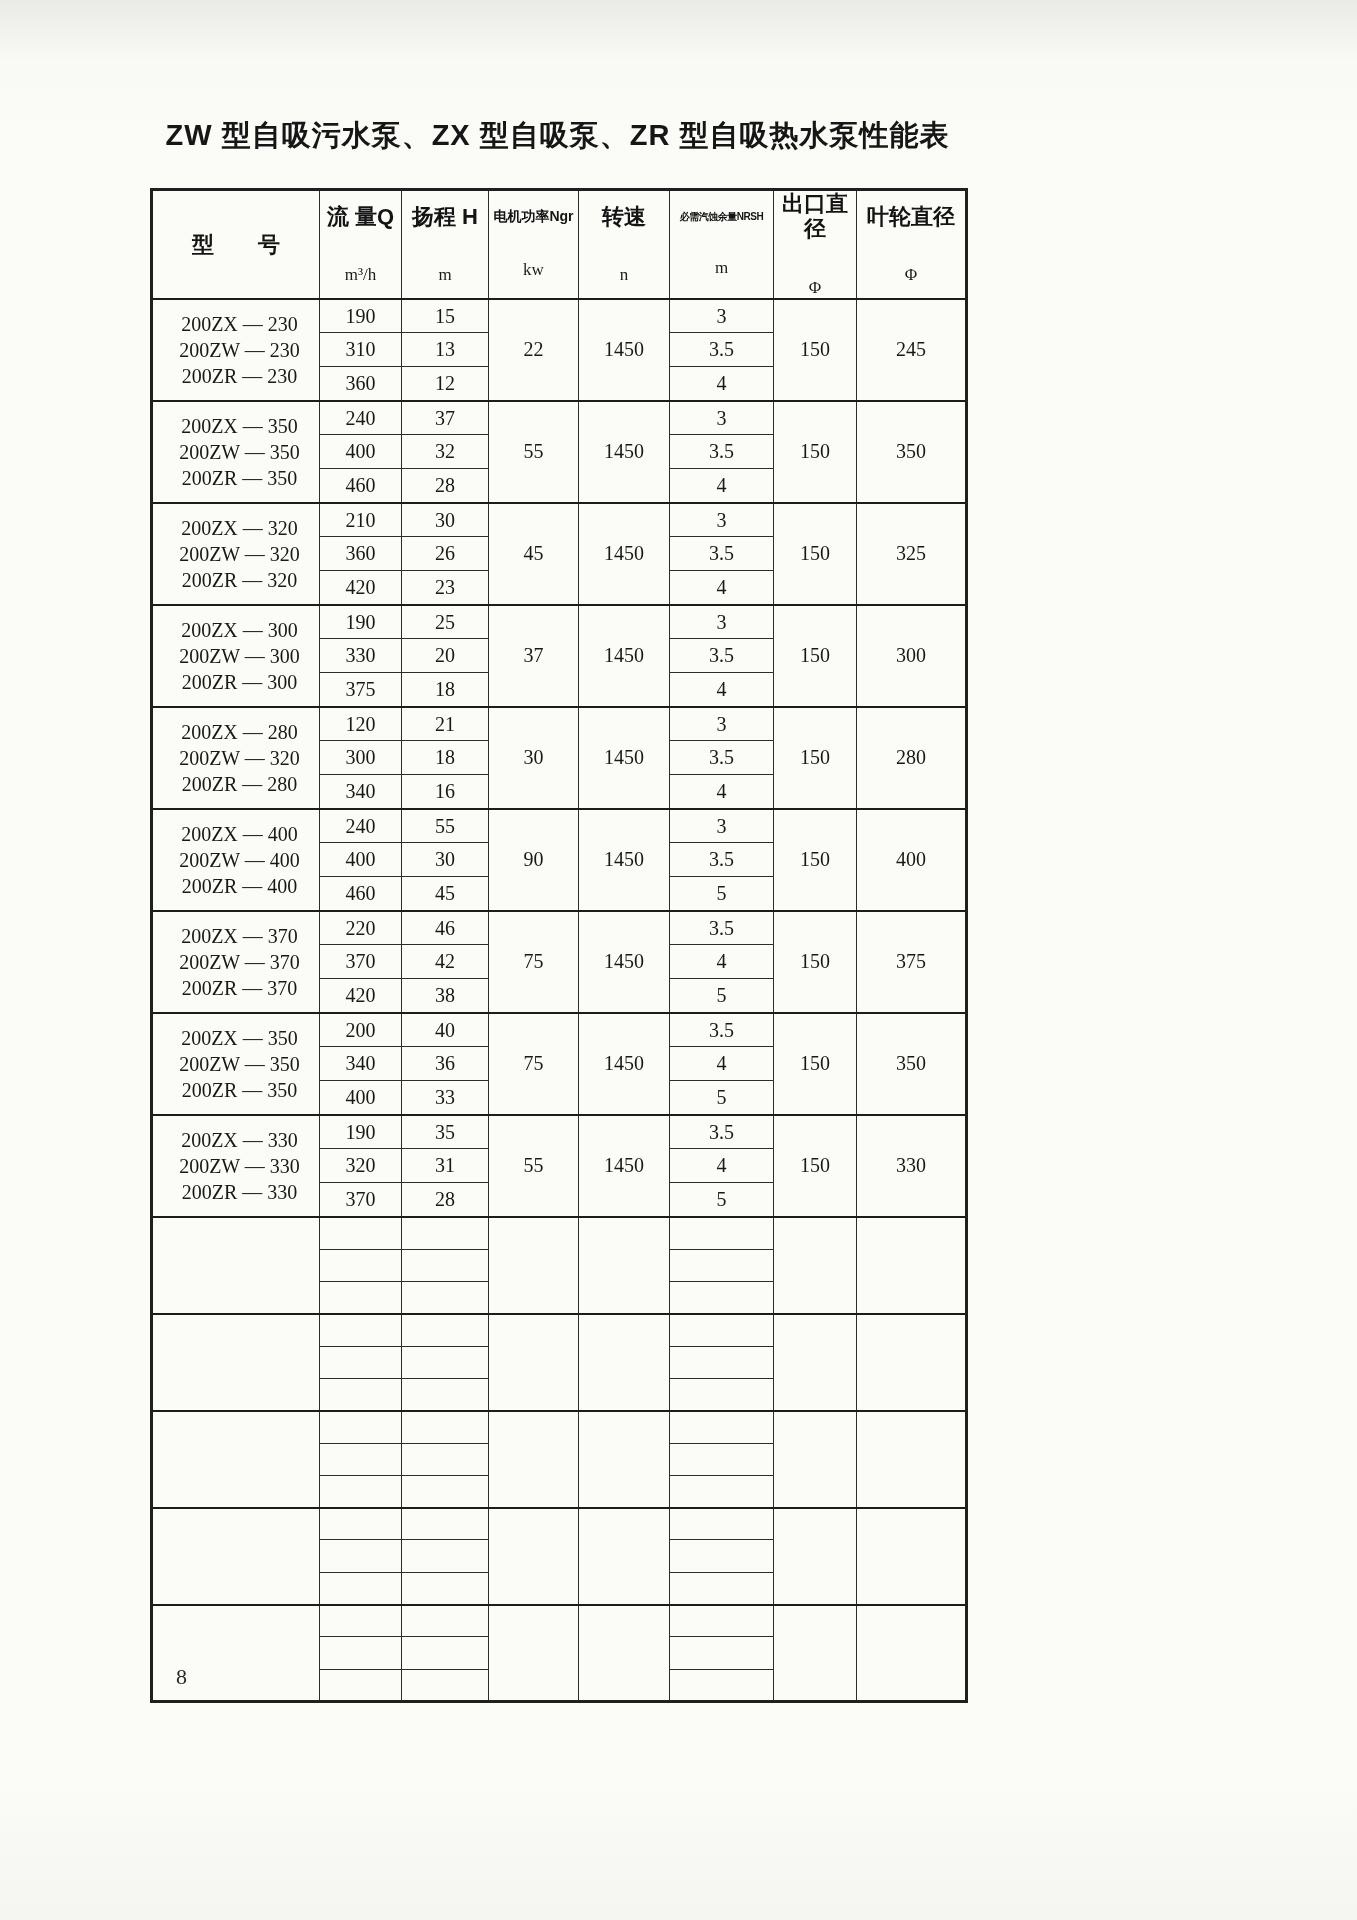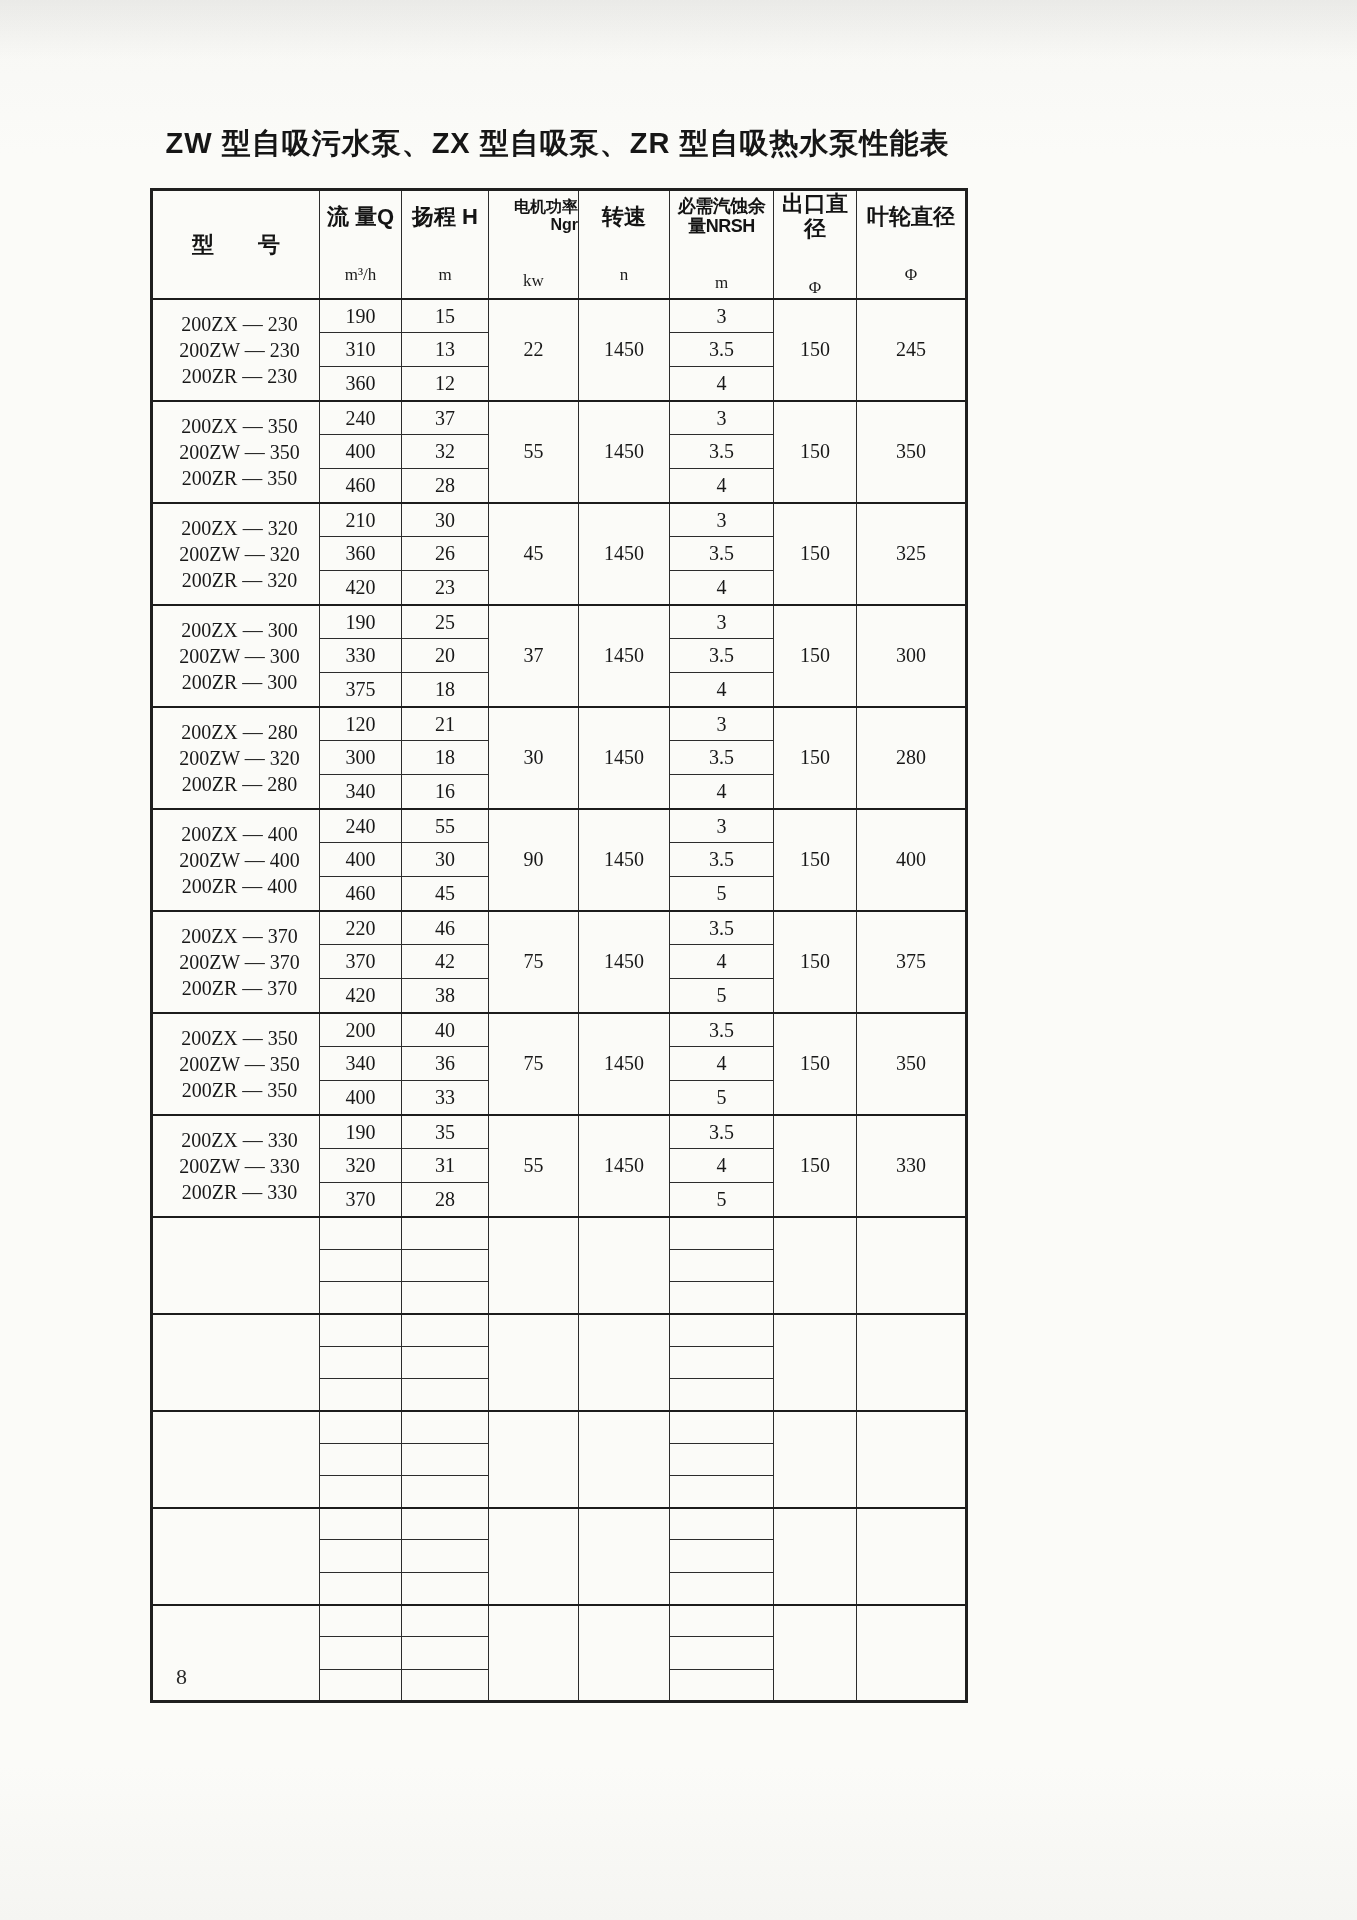--- a/index.html
+++ b/index.html
@@ -10,21 +10,21 @@
     color:#1c1c1c;
   }
   .page {
     position:relative;
     width:1357px; height:1920px;
     background:linear-gradient(180deg,#f7f7f4 0%, #fbfbf8 8%, #fbfbf8 92%, #f5f5f2 100%);
     overflow:hidden;
   }
   .doc-title {
     position:absolute;
-    left:150px; top:124px; width:815px;
+    left:150px; top:116px; width:815px;
     text-align:center;
     font-family:"Liberation Sans", sans-serif;
     font-weight:bold;
     font-size:29px;
     letter-spacing:1px;
     color:#161616;
   }
   table.perf {
     position:absolute;
     left:150px; top:188px;
@@ -44,22 +44,22 @@
     overflow:hidden;
   }
   thead th { height:56px; font-weight:normal; }
   .h-cn {
     font-family:"Liberation Sans", sans-serif;
     font-weight:bold;
     font-size:22px;
     line-height:1.15;
     color:#141414;
   }
-  .h-cn.small { font-size:16px;text-align:right; }
-  .h-cn.tiny  { font-size:18px; letter-spacing:-0.5px; }
+  .h-cn.small { font-size:14px; }
+  .h-cn.tiny  { font-size:10px; letter-spacing:-0.5px; }
   .h-unit {
     font-family:"Liberation Serif", serif;
     font-weight:normal;
     font-size:17px;
     line-height:1.2;
     color:#1a1a1a;
     margin-top:36px;
   }
   tbody.group td { height:34px; }
   tbody.group.empty td { height:32.3px; }

